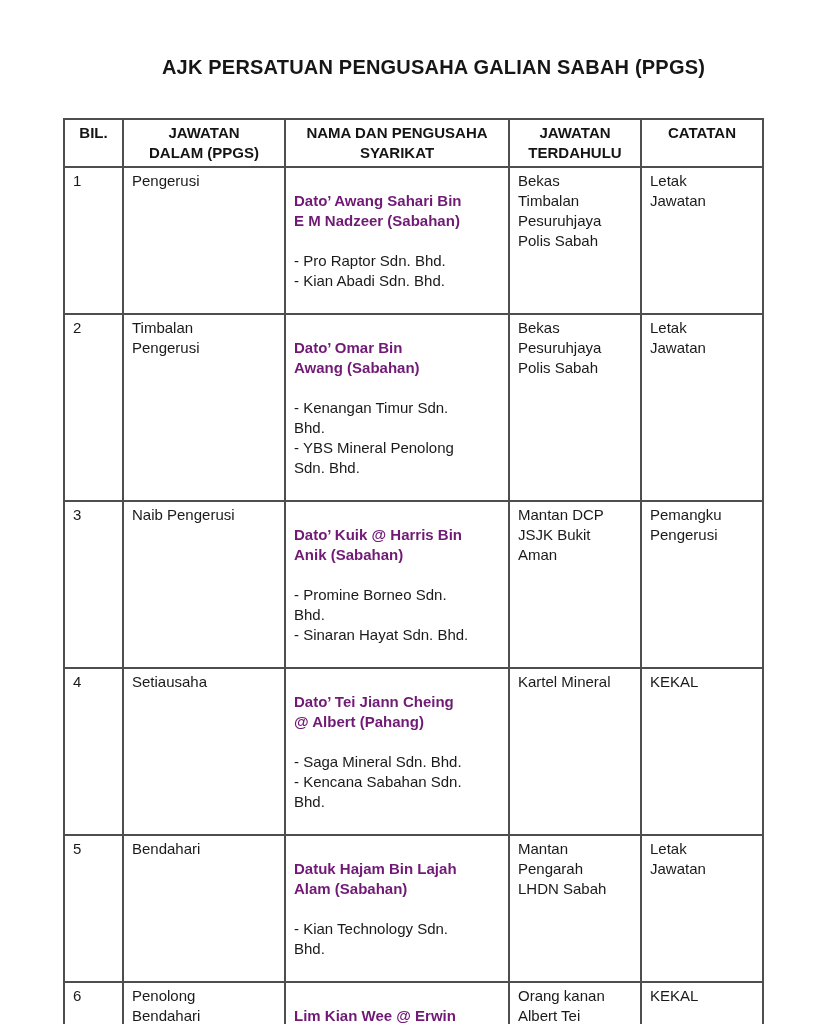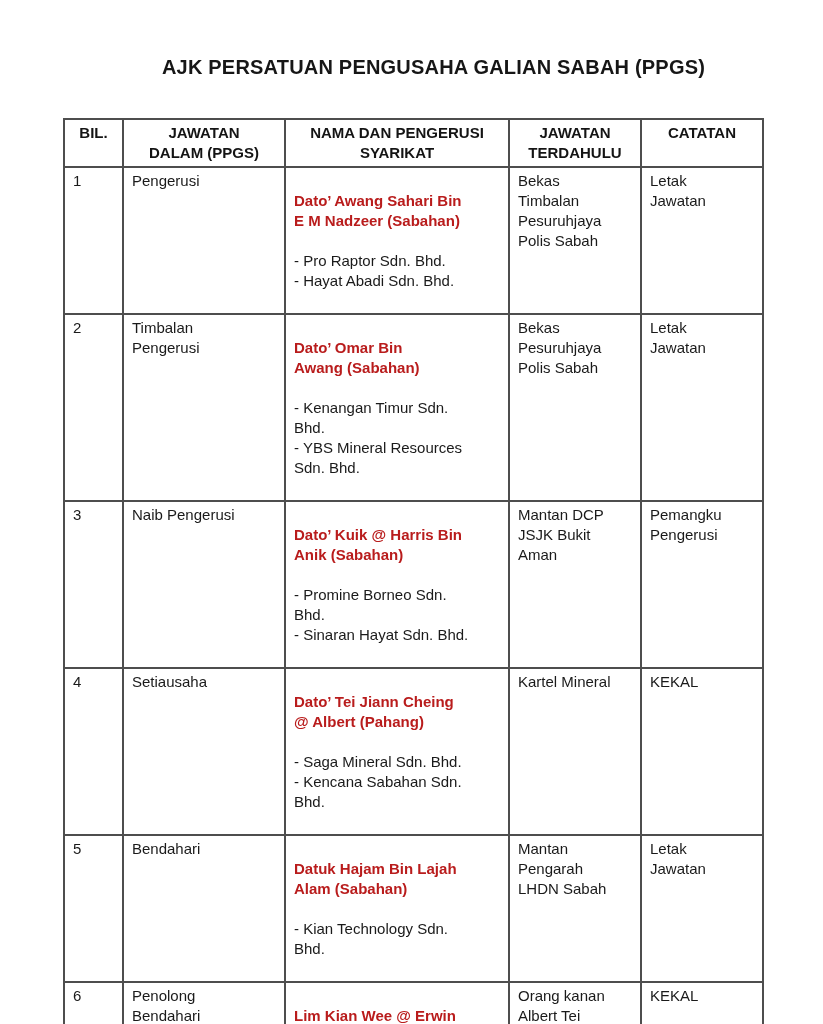--- a/index.html
+++ b/index.html
@@ -52,21 +52,21 @@
   .ajk-table thead tr { height: 48px; }
   .ajk-table tbody tr:nth-child(1) { height: 101px; }
   .ajk-table tbody tr:nth-child(2) { height: 121px; }
   .ajk-table tbody tr:nth-child(3) { height: 106px; }
   .ajk-table tbody tr:nth-child(4) { height: 102px; }
   .ajk-table tbody tr:nth-child(5) { height: 82px;  }
   .ajk-table tbody tr:nth-child(6) { height: 83px;  }
   .ajk-table tbody tr:nth-child(7) { height: 64px;  }
   .ajk-table tbody tr:nth-child(8) { height: 146px; }
   .c-bil { padding-left: 10px; }
-  .person-name { font-weight: bold; color: #b91c1c; }
+  .person-name { font-weight: bold; color: #701a75; }
 </style>
 </head>
 <body>
 
 <div class="page">
 
   <h1 class="doc-title">AJK PERSATUAN PENGUSAHA GALIAN SABAH (PPGS)</h1>
 
   <table class="ajk-table">
     <colgroup>
@@ -74,54 +74,54 @@
       <col style="width:162px">
       <col style="width:224px">
       <col style="width:132px">
       <col style="width:122px">
     </colgroup>
     <thead>
       <tr>
         <th>BIL.</th>
         <th>JAWATAN
 DALAM (PPGS)</th>
-        <th>NAMA DAN PENGERUSI
+        <th>NAMA DAN PENGUSAHA
 SYARIKAT</th>
         <th>JAWATAN
 TERDAHULU</th>
         <th>CATATAN</th>
       </tr>
     </thead>
     <tbody>
       <tr>
         <td class="c-bil">1</td>
         <td>Pengerusi</td>
         <td>
           <div class="person-name">Dato’ Awang Sahari Bin
 E M Nadzeer (Sabahan)</div>
           <div class="company-list">- Pro Raptor Sdn. Bhd.
-- Hayat Abadi Sdn. Bhd.</div>
+- Kian Abadi Sdn. Bhd.</div>
         </td>
         <td>Bekas
 Timbalan
 Pesuruhjaya
 Polis Sabah</td>
         <td>Letak
 Jawatan</td>
       </tr>
       <tr>
         <td class="c-bil">2</td>
         <td>Timbalan
 Pengerusi</td>
         <td>
           <div class="person-name">Dato’ Omar Bin
 Awang (Sabahan)</div>
           <div class="company-list">- Kenangan Timur Sdn.
 Bhd.
-- YBS Mineral Resources
+- YBS Mineral Penolong
 Sdn. Bhd.</div>
         </td>
         <td>Bekas
 Pesuruhjaya
 Polis Sabah</td>
         <td>Letak
 Jawatan</td>
       </tr>
       <tr>
         <td class="c-bil">3</td>

